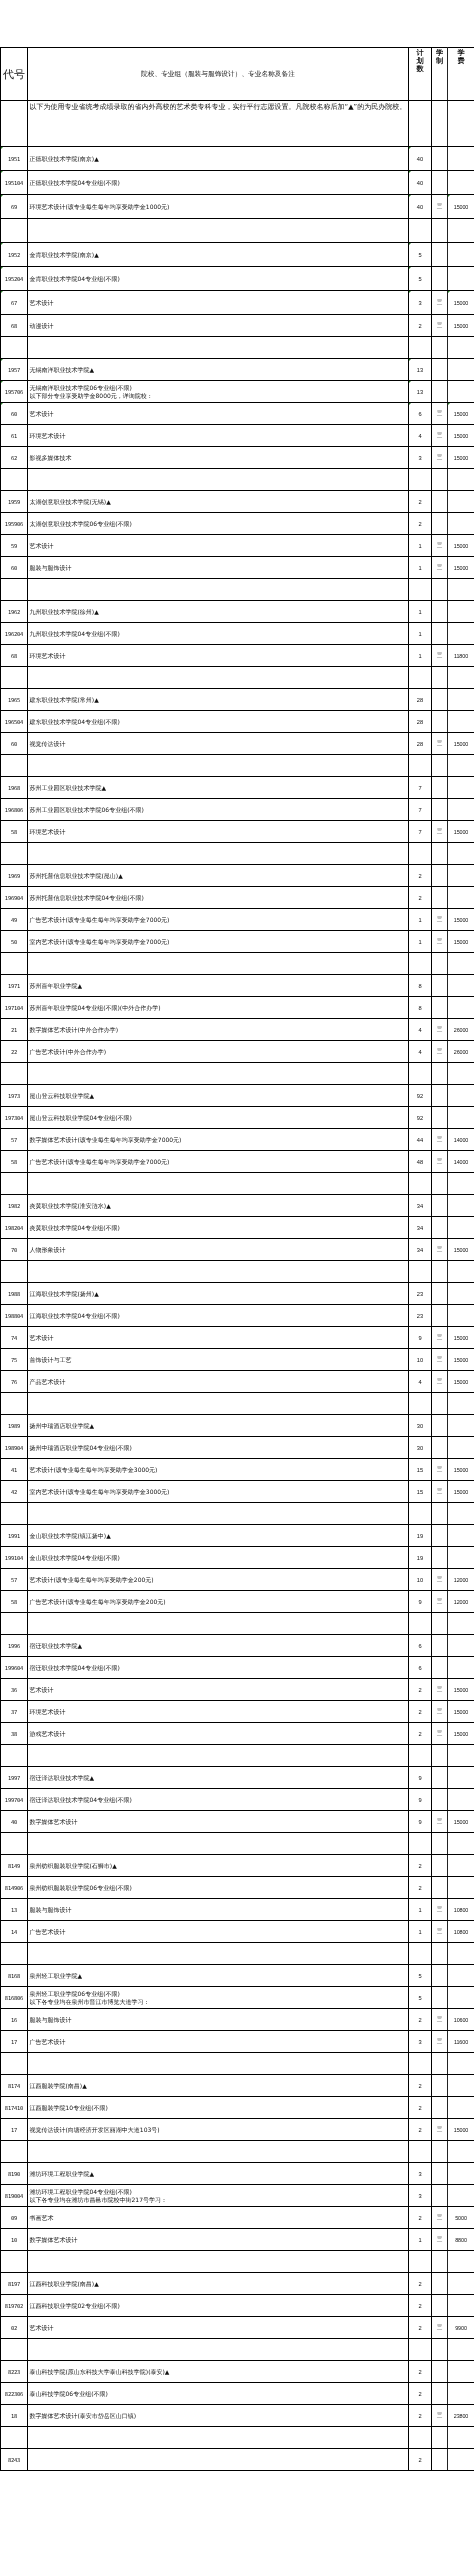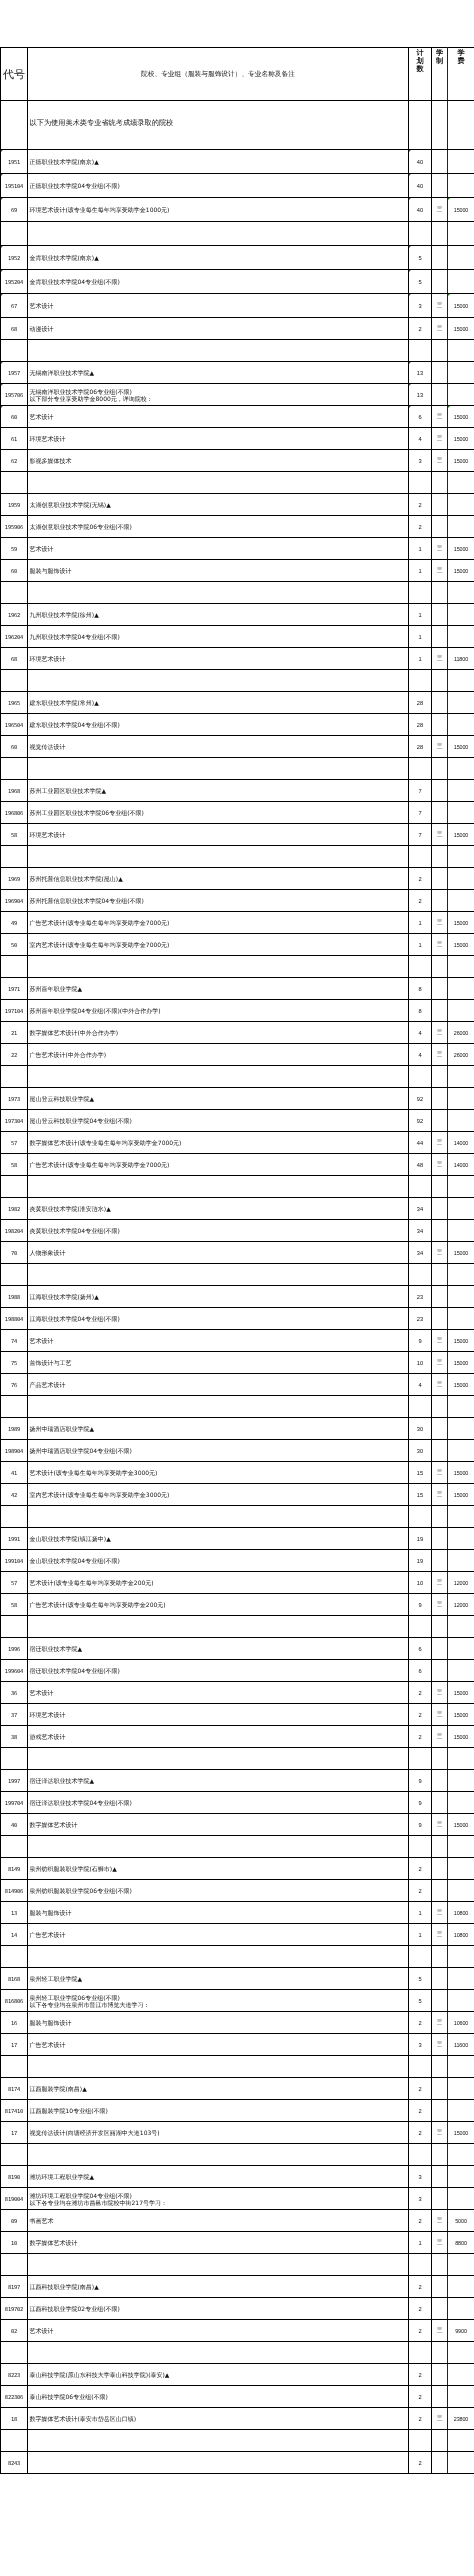--- a/index.html
+++ b/index.html
@@ -51,23 +51,23 @@
     <thead>
       <tr class="hdr">
         <th class="h-code">代号</th>
         <th class="h-name">院校、专业组（服装与服饰设计）、专业名称及备注</th>
         <th class="h-plan"><span class="vert">计划数</span></th>
         <th class="h-years c-years"><span class="vert">学制</span></th>
         <th class="h-fee"><span class="vert">学费</span></th>
       </tr>
     </thead>
     <tbody id="tbody">
-      <tr class="notice n2">
+      <tr class="notice n1">
         <td class="c-code"></td>
-        <td class="c-name">以下为使用美术类专业省统考成绩录取的院校</td>
+        <td class="c-name">以下为使用专业省统考成绩录取的省内外高校的艺术类专科专业，实行平行志愿设置。凡院校名称后加“▲”的为民办院校。</td>
         <td class="c-plan"></td>
         <td class="c-years"></td>
         <td class="c-fee"></td>
       </tr>
     <tr class="row school" style="height: 24px;">
           <td class="c-code tri">1951</td>
           <td class="c-name">
             <span class="name-line">正德职业技术学院(南京)▲</span>
           </td>
           <td class="c-plan tri">40</td>

